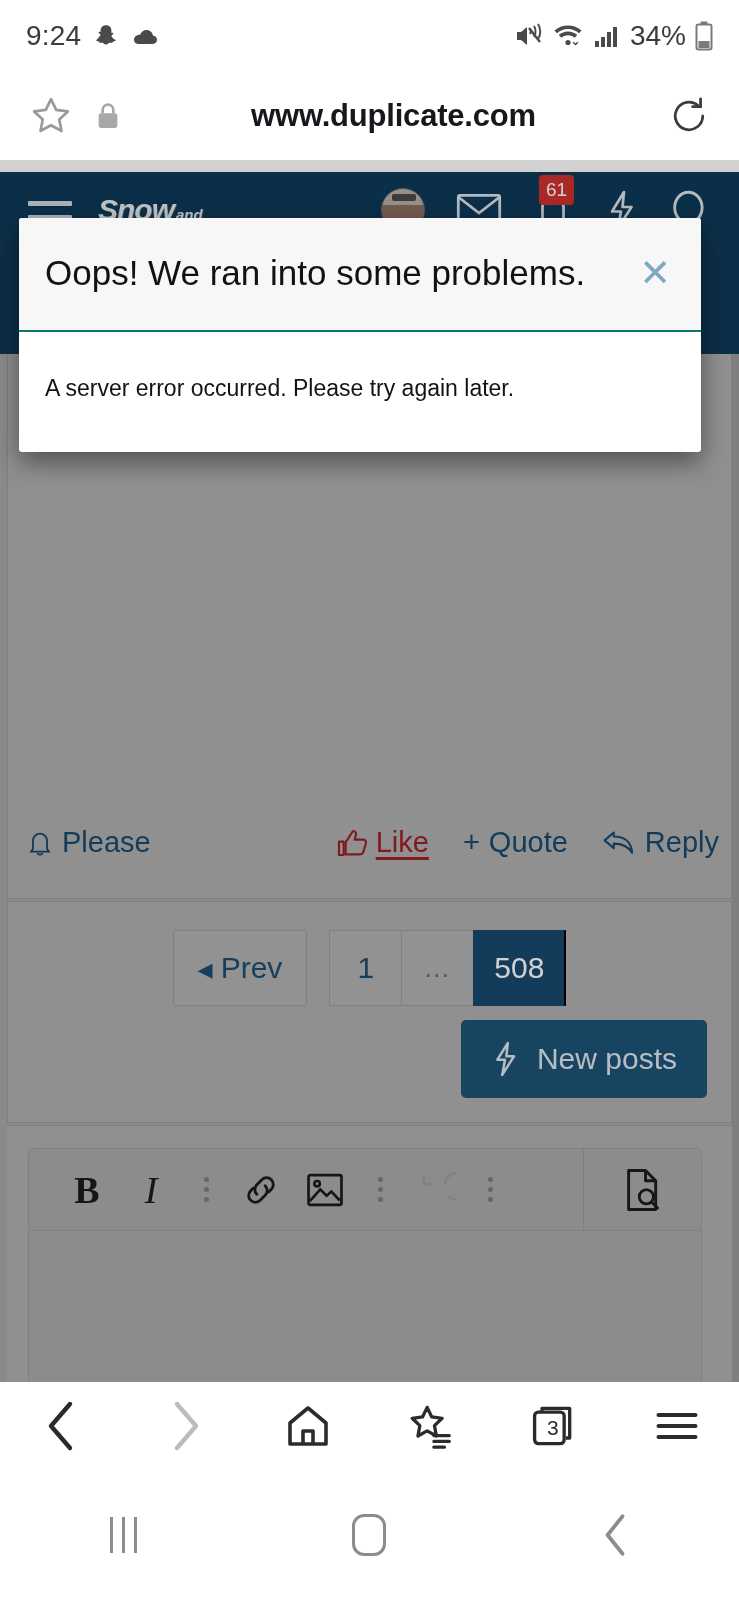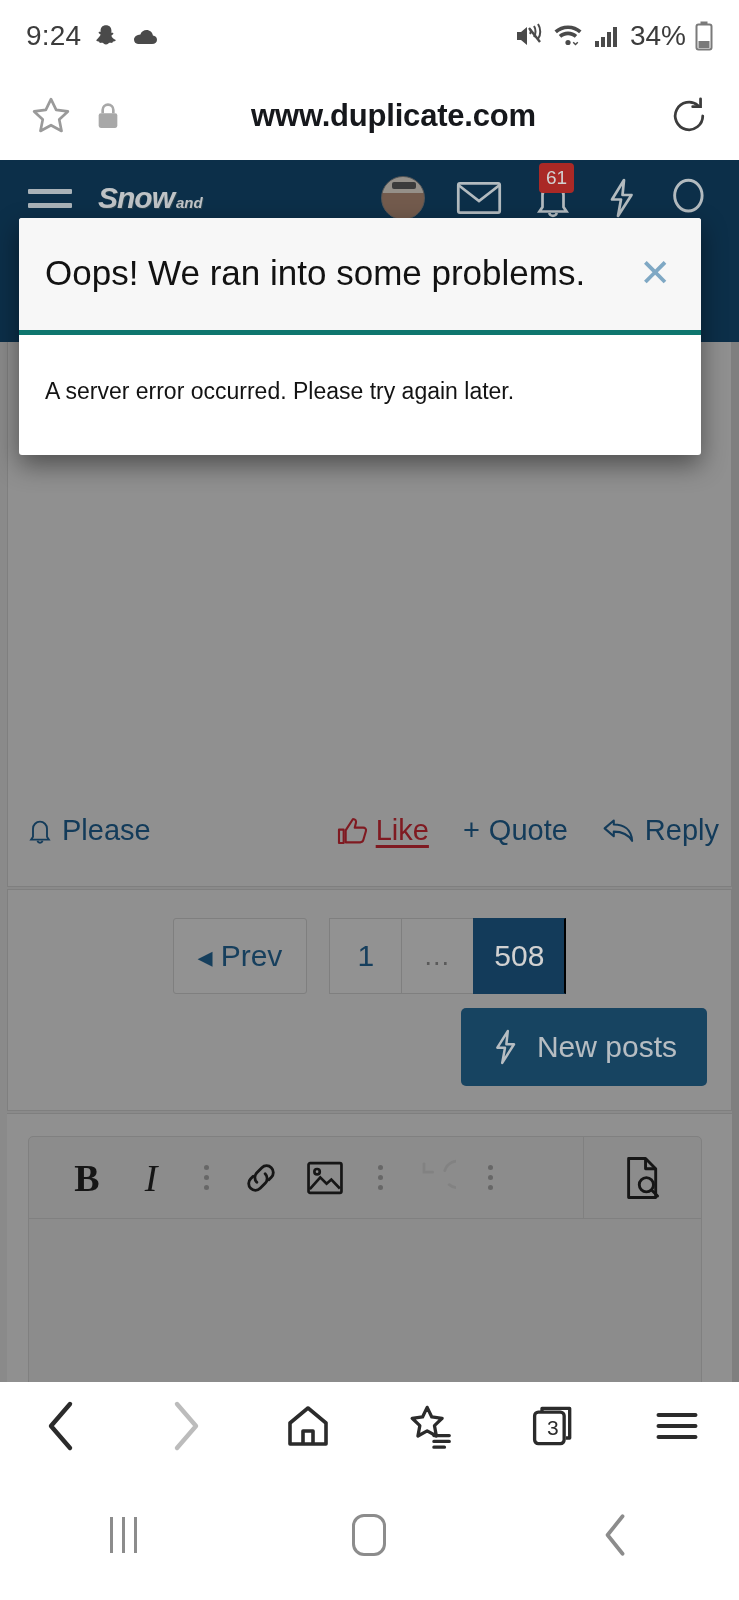--- a/index.html
+++ b/index.html
@@ -29,21 +29,21 @@
     background: #ffffff; display: flex; align-items: center; padding: 0 28px;
   }
   .url-text {
     flex: 1; text-align: center; font-size: 31px; font-weight: 700;
     color: #16181c; letter-spacing: -0.2px; margin: 0 4px;
   }
   .url-lock { margin-left: 22px; }
 
   
   .viewport {
-    position: absolute; top: 160px; left: 0; width: 739px; height: 1222px;
+    position: absolute; top: 172px; left: 0; width: 739px; height: 1222px;
     background: #ffffff; overflow: hidden;
   }
   
   .site-header {
     position: absolute; top: 0; left: 0; width: 739px; height: 76px;
     background: #0f3a5a; display: flex; align-items: center; padding: 0 28px;
     gap: 0;
   }
   .hamburger { width: 44px; display: flex; flex-direction: column; gap: 9px; }
   .hamburger i { display: block; height: 5px; background: #cfd9e1; border-radius: 1px; }
@@ -159,21 +159,21 @@
     position: absolute; top: 160px; left: 0; width: 739px; height: 1222px;
     background: rgba(0,0,0,0.18); pointer-events: none;
   }
   .modal {
     position: absolute; top: 218px; left: 19px; width: 682px;
     background: #ffffff; border-radius: 3px;
     box-shadow: 0 10px 26px rgba(0,0,0,.45);
     overflow: hidden;
   }
   .modal-head {
-    background: #f7f7f7; border-bottom: 5px solid #0f766e;
+    background: #f7f7f7; border-bottom: 2px solid #0f766e;
     padding: 28px 26px 30px; display: flex; align-items: flex-start;
   }
   .modal-title {
     font-size: 35px; line-height: 54px; color: #121212; font-weight: 400;
     max-width: 560px;
   }
   .modal-close {
     margin-left: auto; color: #7fa8c4; font-size: 38px; line-height: 1;
     padding: 8px 4px 0 0;
   }

